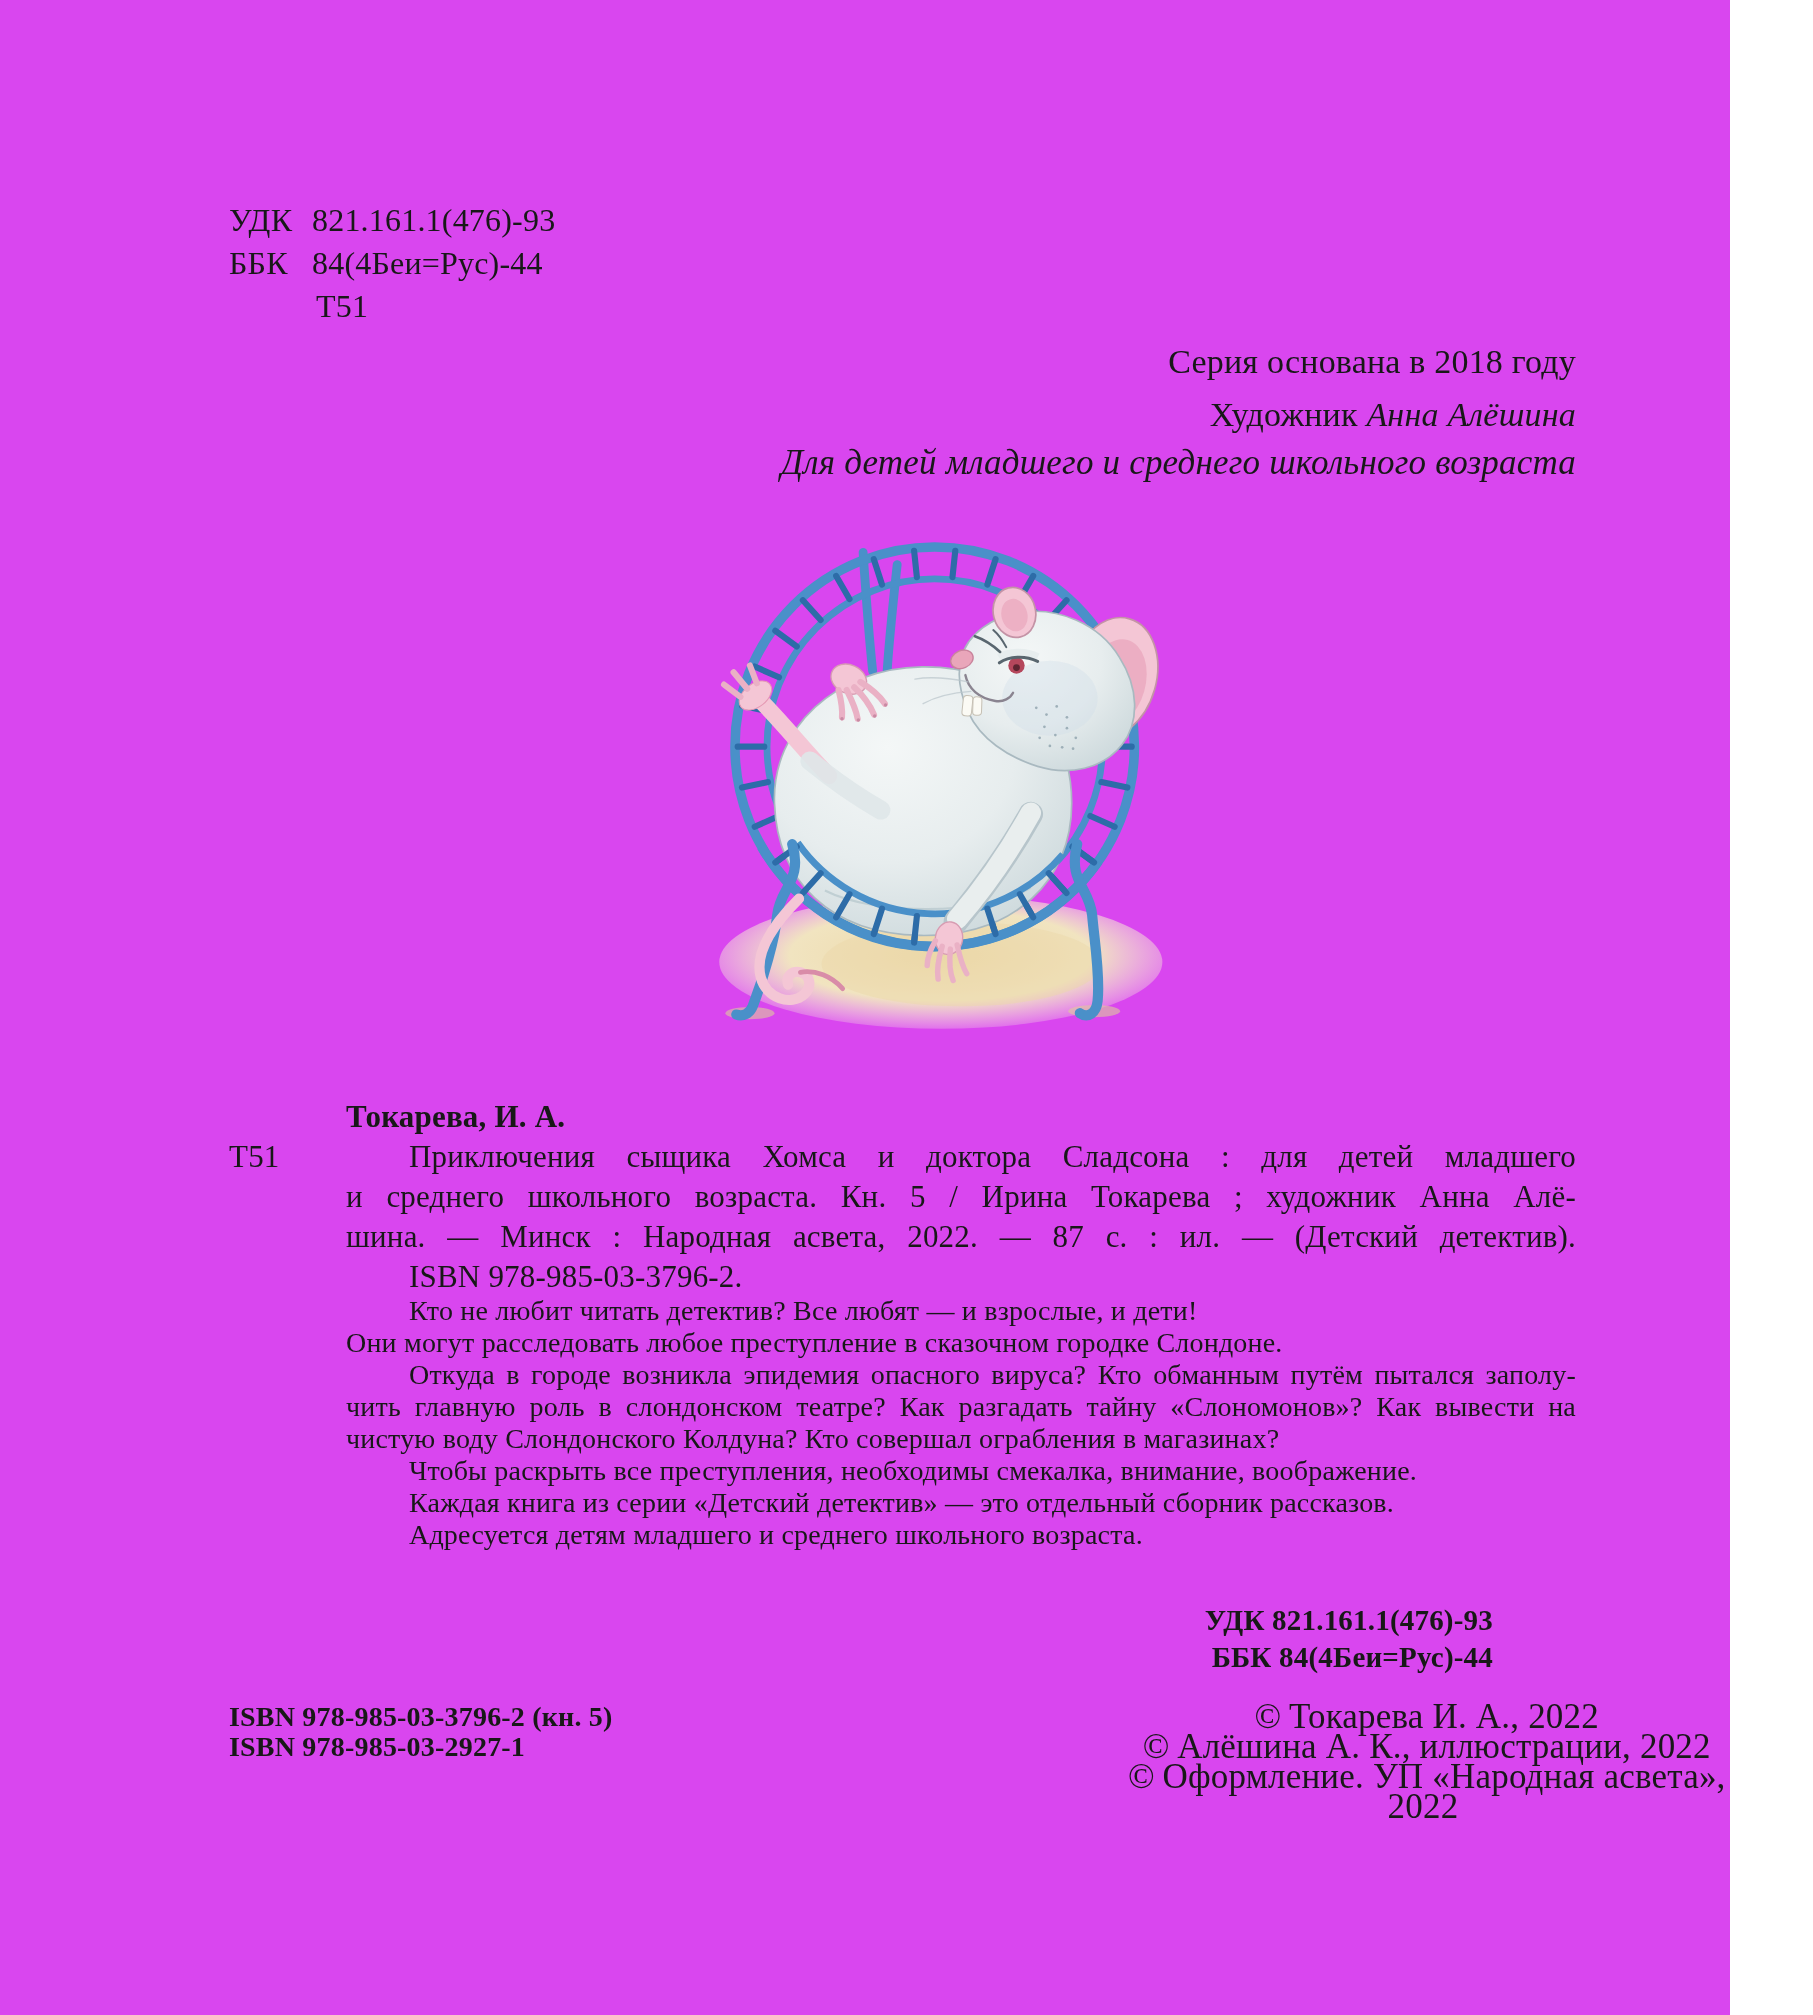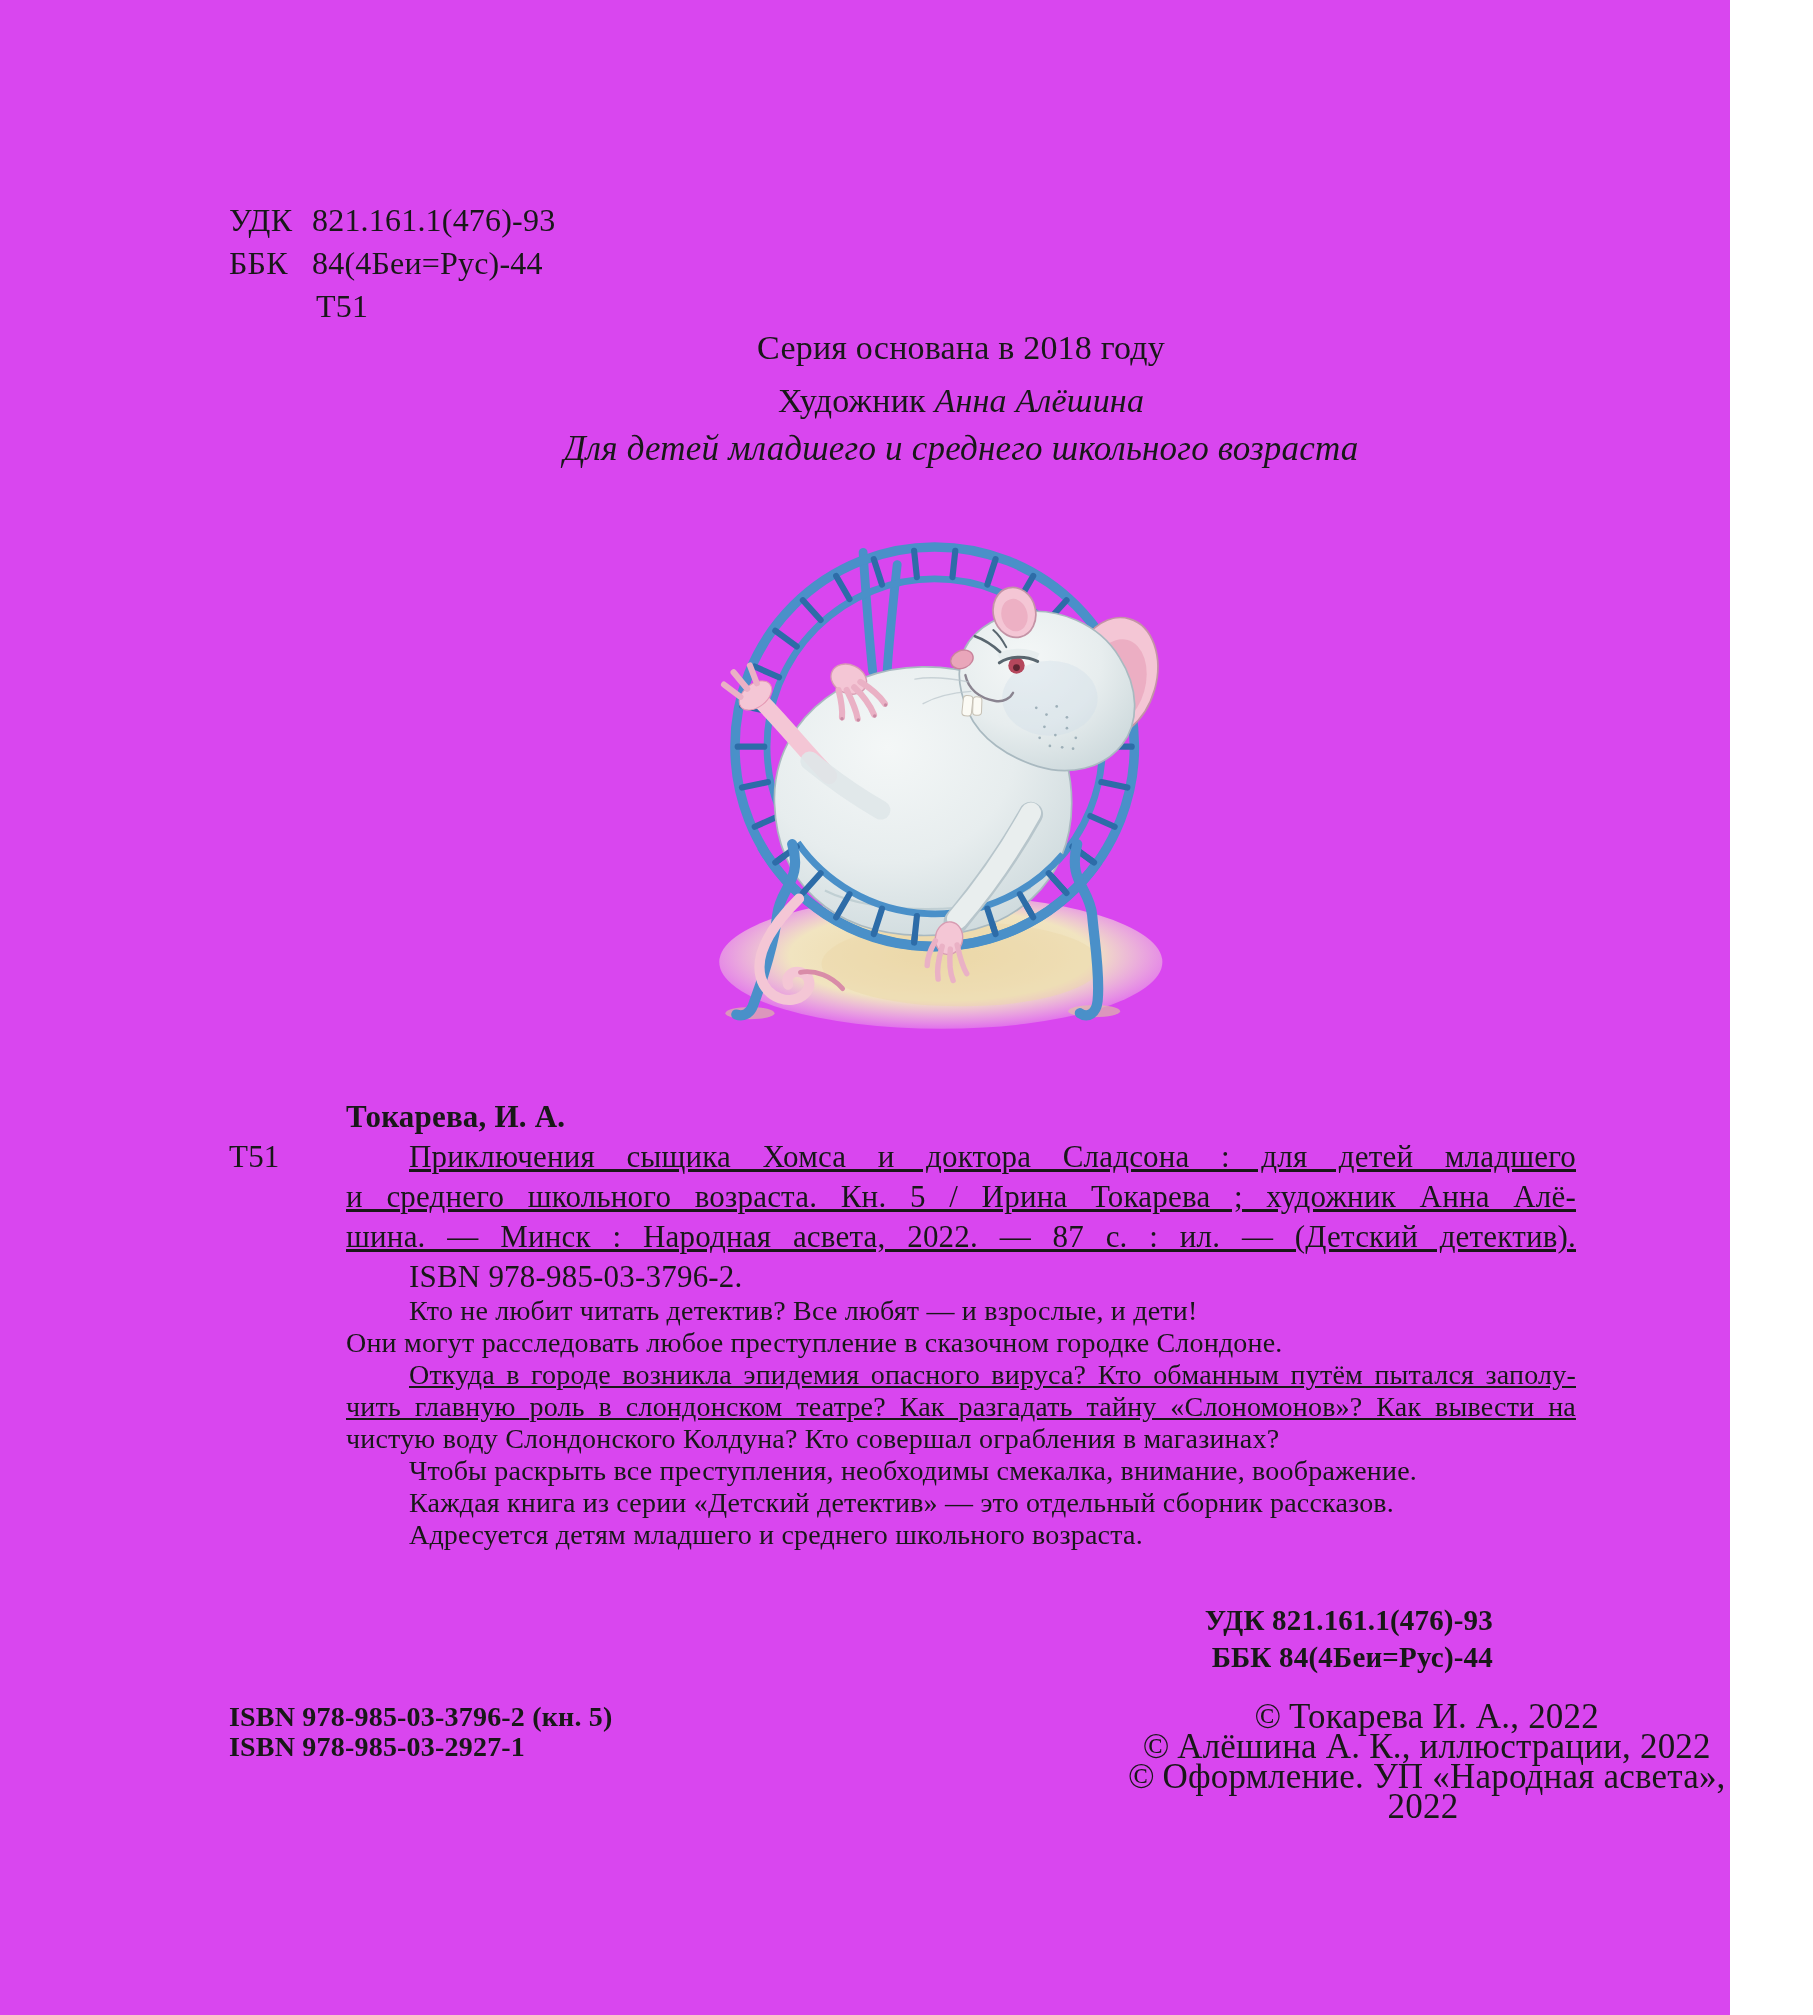--- a/index.html
+++ b/index.html
@@ -13,21 +13,21 @@
     overflow:hidden;
   }
   .abs{position:absolute;}
 
   
   .top-block{left:229px;top:199px;font-size:32px;line-height:43px;}
   .top-block .lbl{display:inline-block;width:83px;}
   .top-block .sign{margin-left:87px;}
 
   
-  .headers{left:346px;top:330px;width:1230px;text-align:center;}
+  .headers{left:346px;top:344px;width:1230px;text-align:right;}
   .headers .h1{font-size:34px;line-height:35px;}
   .headers .h2{font-size:34px;line-height:35px;margin-top:18px;}
   .headers .h2 .it{font-style:italic;margin-top:47px;}
   .headers .h3{font-size:35px;line-height:38px;margin-top:12.3px;font-style:italic;}
 
   
   .illu{left:695px;top:536px;width:478px;height:499px;}
   .illu svg{display:block;width:100%;height:100%;}
   .rim{fill:none;stroke:var(--wheel,#4a90c9);stroke-width:14;}
   .rim2{fill:none;stroke:var(--wheel,#4a90c9);stroke-width:10;}
@@ -36,21 +36,21 @@
   .leg{fill:none;stroke:var(--wheel,#4a90c9);stroke-width:15;stroke-linecap:round;}
   .fur{fill:url(#gBody);stroke:#a9b9c0;stroke-width:2.5;}
   .pinkline{fill:none;stroke:#eab1c5;stroke-width:9;stroke-linecap:round;}
   .facial{fill:none;stroke-linecap:round;}
 
   
   .card{left:346px;top:1097px;width:1230px;font-size:31px;line-height:40px;}
   .card .sign{position:absolute;left:-117px;top:40px;}
   .cline.indent{padding-left:63px;}
   .cline.bold{font-weight:bold;}
-  .fill{text-align:justify;text-align-last:justify;text-decoration:underline;}
+  .fill{text-align:justify;text-align-last:justify;}
 
   
   .annot{left:346px;top:1295px;width:1230px;font-size:28px;line-height:32px;}
   .aline.indent{padding-left:63px;}
 
   
   .index{right:237px;top:1602px;text-align:right;font-weight:bold;font-size:29px;line-height:37px;}
 
   
   .isbn{left:229px;top:1702px;font-weight:bold;font-size:28px;line-height:30px;}

